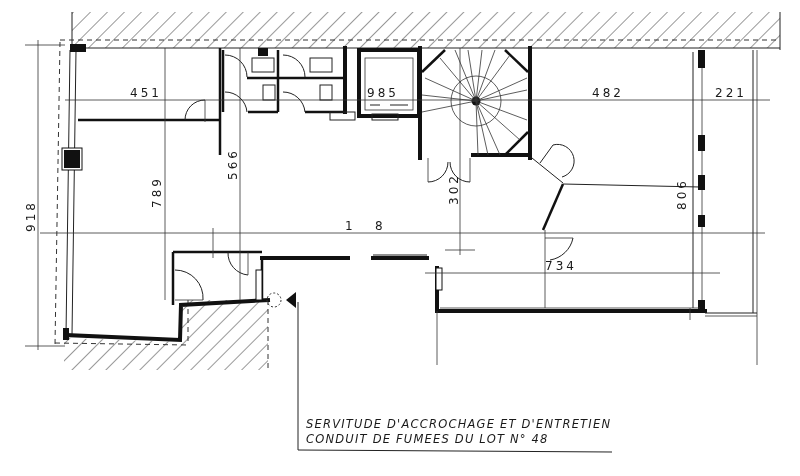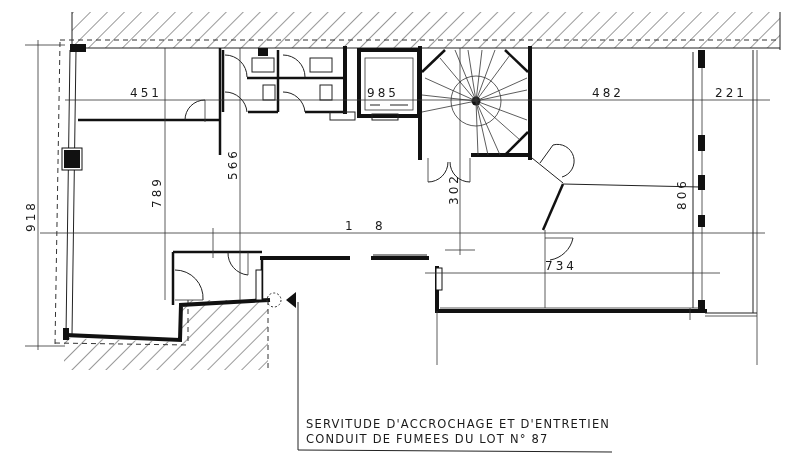--- a/index.html
+++ b/index.html
@@ -1,20 +1,20 @@
 <!DOCTYPE html>
 <html><head>
 <meta charset="utf-8">
 <style>
   html, body { margin: 0; padding: 0; background: #ffffff; }
   body { width: 800px; height: 476px; overflow: hidden; position: relative; font-family: "DejaVu Sans", sans-serif; }
   #plan { position: absolute; left: 0; top: 0; width: 800px; height: 476px; }
   .dim { font-family: "DejaVu Sans", sans-serif; font-size: 12px; fill: #1a1a1a; letter-spacing: 3px; }
   .note { position: absolute; left: 306px; top: 417px; font-family: "DejaVu Sans", sans-serif; font-size: 11.5px; color: #1a1a1a; letter-spacing: 1.2px; line-height: 15px; }
-  .note div { white-space: nowrap; }
+  .note div { white-space: nowrap; font-style: italic; }
   .thin { stroke: #222; stroke-width: 1; fill: none; }
   .thin2 { stroke: #333; stroke-width: 0.8; fill: none; }
   .wall { stroke: #111; stroke-width: 4; fill: none; stroke-linecap: square; }
   .wallm { stroke: #111; stroke-width: 2.5; fill: none; }
   .dash { stroke: #333; stroke-width: 1; fill: none; stroke-dasharray: 5 4; }
   .door { stroke: #222; stroke-width: 1; fill: none; }
 </style>
 </head>
 <body>
 
@@ -206,14 +206,14 @@
   <text class="dim" x="375" y="230">8</text>
   <text class="dim" transform="translate(35,232) rotate(-90)">918</text>
   <text class="dim" transform="translate(161,208) rotate(-90)">789</text>
   <text class="dim" transform="translate(237,180) rotate(-90)">566</text>
   <text class="dim" transform="translate(686,210) rotate(-90)">806</text>
   <text class="dim" transform="translate(458,205) rotate(-90)">302</text>
 </svg>
 
 <div class="note">
   <div>SERVITUDE D'ACCROCHAGE ET D'ENTRETIEN</div>
-  <div>CONDUIT DE FUMEES DU LOT N° 87</div>
+  <div>CONDUIT DE FUMEES DU LOT N° 48</div>
 </div>
 
 </body></html>

